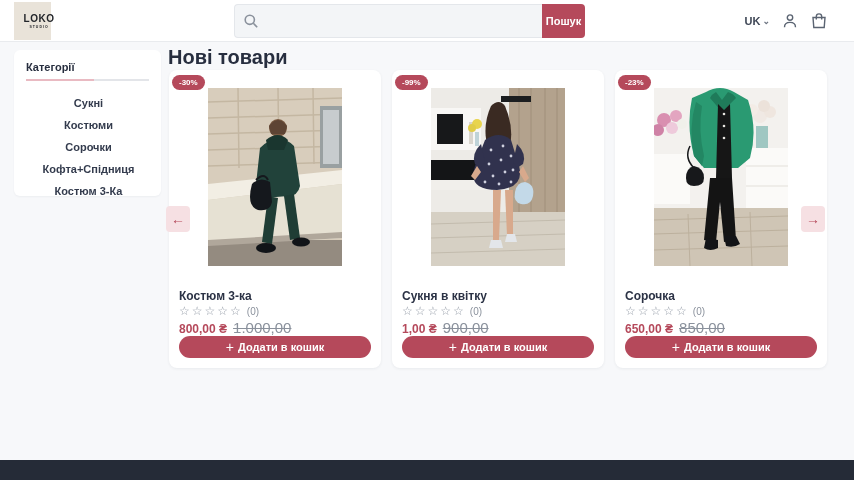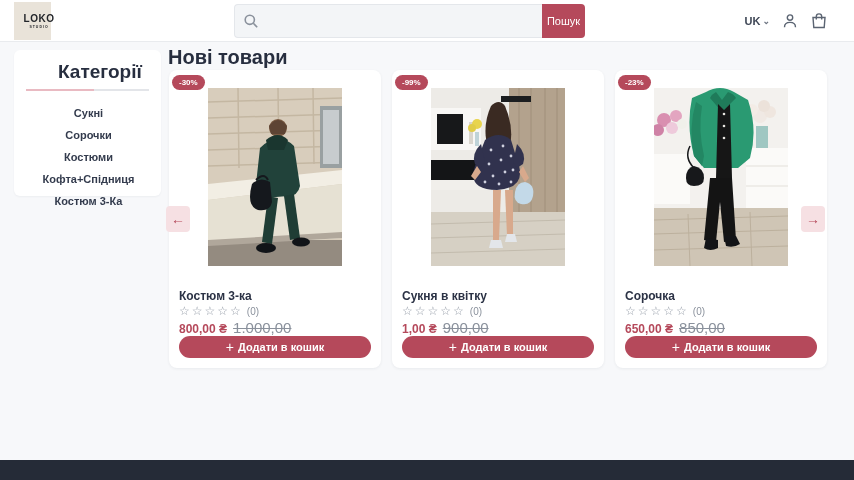--- a/index.html
+++ b/index.html
@@ -7,29 +7,29 @@
   .page { position:relative; width:854px; height:480px; background:#f7f8fa; overflow:hidden; }
 
   
   .header { position:absolute; top:0; left:0; width:854px; height:42px; background:#ffffff; border-bottom:1px solid #e9ebee; z-index:5; }
   .logo { position:absolute; left:14px; top:2px; width:37px; height:38px; background:#e9e3d9; display:flex; flex-direction:column; align-items:center; justify-content:center; cursor:pointer;padding-left:13px; }
   .logo-main { font-size:10px; font-weight:bold; letter-spacing:0.5px; color:#23262b; line-height:10px; }
   .logo-sub { font-size:3.5px; font-weight:bold; letter-spacing:1px; color:#23262b; margin-top:1px; }
   .searchwrap { position:absolute; left:234px; top:4px; width:351px; height:34px; display:flex; }
   .search-input { flex:1; height:34px; background:#f3f5f7; border:1px solid #e4e7eb; border-right:none; border-radius:4px 0 0 4px; padding:0 8px 0 30px; font-size:12px; color:#3f4756; outline:none; }
   .search-icon { position:absolute; left:9px; top:9px; width:16px; height:16px; color:#8a919c; }
-  .search-btn { width:43px; height:34px; background:#b5495b; color:#fff; border:none; border-radius:0 4px 4px 0; font-size:11px; font-weight:normal; font-family:"Liberation Sans", sans-serif; cursor:pointer; }
+  .search-btn { width:43px; height:34px; background:#b5495b; color:#fff; border:none; border-radius:0 4px 4px 0; font-size:11px; font-weight:bold; font-family:"Liberation Sans", sans-serif; cursor:pointer; }
   .header-right { position:absolute; right:26px; top:0; height:42px; display:flex; align-items:center; gap:11px; }
   .lang { display:flex; align-items:center; gap:2px; font-size:11px; font-weight:bold; color:#3f4756; cursor:pointer; }
   .lang .chev { font-size:9px; color:#6b7380; line-height:8px; }
   .hicon { width:18px; height:18px; color:#5b6472; cursor:pointer; display:block; }
 
   
   .sidebar { position:absolute; left:14px; top:50px; width:147px; height:146px; background:#ffffff; border-radius:6px; box-shadow:0 1px 2px rgba(40,50,70,0.05); padding:11px 12px; }
-  .sidebar-title { font-size:19px; font-weight:bold; color:#272e3f;margin-left:32px; }
+  .sidebar-title { font-size:11px; font-weight:bold; color:#272e3f; }
   .sidebar-divider { height:2px; margin-top:6px; background:linear-gradient(to right, #e9bac2 0%, #e9bac2 55%, #e3e5e9 55%, #e3e5e9 100%); }
   .sidebar-list { margin-top:11px;text-align:center; }
   .sidebar-item { font-size:11px; font-weight:bold; color:#333b4d; padding:5px 0 5px 2px; cursor:pointer; }
 
   
   .main-title { position:absolute; left:168px; top:46px; font-size:20px; font-weight:bold; color:#272e3f; }
   .cards { position:absolute; left:169px; top:70px; display:flex; gap:11px; }
   .card { position:relative; width:212px; height:298px; background:#ffffff; border-radius:8px; box-shadow:0 1px 3px rgba(40,50,70,0.07); }
   .badge { position:absolute; left:3px; top:5px; background:#b5495b; color:#fff; font-size:8px; font-weight:bold; padding:3px 7px; border-radius:9px; z-index:2; }
   .pimg { position:absolute; left:39px; top:18px; width:134px; height:178px; overflow:hidden; cursor:pointer; }
@@ -83,22 +83,22 @@
           <path d="M6.3 7.5V4.6a2.7 2.7 0 0 1 5.4 0v2.9"></path>
       </svg>
     </div>
   </div>
 
   <div class="sidebar">
     <div class="sidebar-title">Категорії</div>
     <div class="sidebar-divider"></div>
     <div class="sidebar-list">
       <div class="sidebar-item">Сукні</div>
+      <div class="sidebar-item">Костюми</div>
       <div class="sidebar-item">Сорочки</div>
-      <div class="sidebar-item">Костюми</div>
       <div class="sidebar-item">Кофта+Спідниця</div>
       <div class="sidebar-item">Костюм 3-Ка</div>
     </div>
   </div>
 
   <div class="main-title">Нові товари</div>
 
   <button class="navbtn prev">
       <span>←</span>
     </button>

